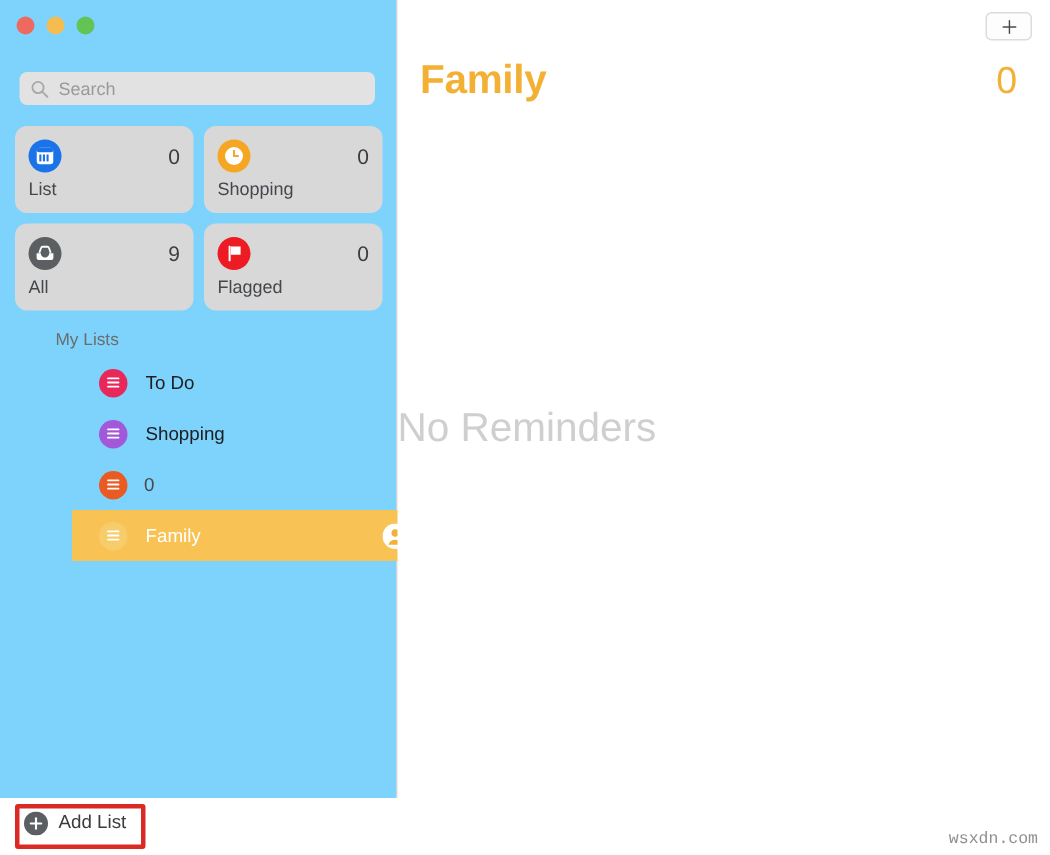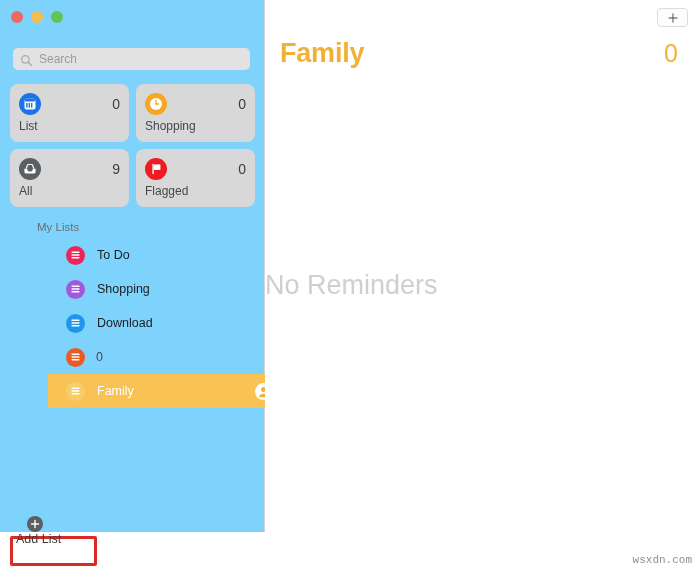--- a/index.html
+++ b/index.html
@@ -200,30 +200,28 @@
     top: 536px;
     width: 87px;
     height: 30px;
     border: 3px solid #d92b23;
     box-sizing: border-box;
     border-radius: 2px;
   }
   .add-list-btn {
     position: absolute;
     left: 16px;
-    top: 516px;
+    top: 541px;
     height: 20px;
     display: flex;
-    align-items: center;
     cursor: default;
     background: transparent;
     border: none;
     padding: 0;
     font-family: "Liberation Sans", sans-serif;
-    flex-direction: column;
   }
   .plus-circle {
     width: 16px;
     height: 16px;
     flex: 0 0 16px;
     margin-right: 7px;
   }
   .add-list-label {
     font-size: 12.5px;
     color: #3c3c3c;
@@ -404,31 +402,20 @@
           <svg viewBox="0 0 19 19" width="19" height="19">
             <rect x="5.4" y="5.6" width="8.2" height="1.3" rx="0.65" fill="#ffffff"></rect>
             <rect x="5.4" y="8.35" width="8.2" height="1.3" rx="0.65" fill="#ffffff"></rect>
             <rect x="5.4" y="11.1" width="8.2" height="1.3" rx="0.65" fill="#ffffff"></rect>
           </svg>
         </span>
         <span class="list-name">Shopping</span>
         <span class="list-count">4</span>
       </div>
 
-      <div class="list-row">
-        <span class="list-dot" style="background:#2196e8;">
-          <svg viewBox="0 0 19 19" width="19" height="19">
-            <rect x="5.4" y="5.6" width="8.2" height="1.3" rx="0.65" fill="#ffffff"></rect>
-            <rect x="5.4" y="8.35" width="8.2" height="1.3" rx="0.65" fill="#ffffff"></rect>
-            <rect x="5.4" y="11.1" width="8.2" height="1.3" rx="0.65" fill="#ffffff"></rect>
-          </svg>
-        </span>
-        <span class="list-name">Download</span>
-        <span class="list-count">3</span>
-      </div>
 
       <div class="list-row">
         <span class="list-dot" style="background:#ea5a23;">
           <svg viewBox="0 0 19 19" width="19" height="19">
             <rect x="5.4" y="5.6" width="8.2" height="1.3" rx="0.65" fill="#ffffff"></rect>
             <rect x="5.4" y="8.35" width="8.2" height="1.3" rx="0.65" fill="#ffffff"></rect>
             <rect x="5.4" y="11.1" width="8.2" height="1.3" rx="0.65" fill="#ffffff"></rect>
           </svg>
         </span>
         <span class="list-count">0</span>

